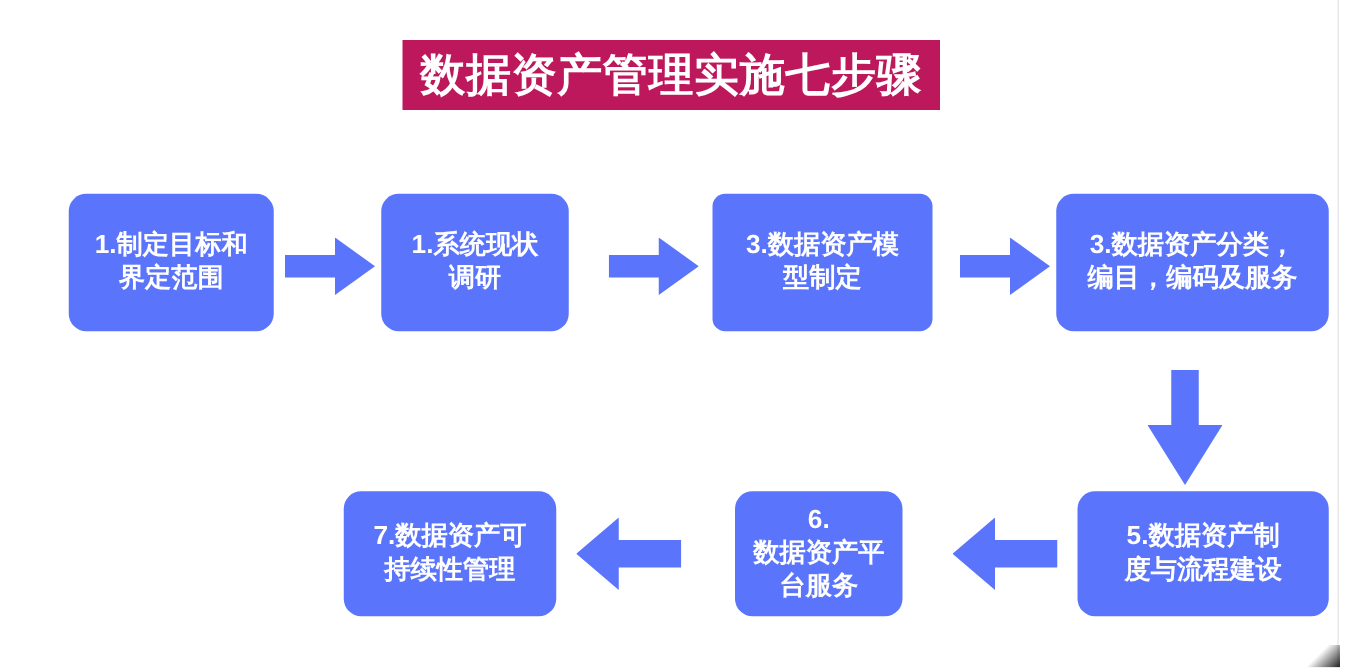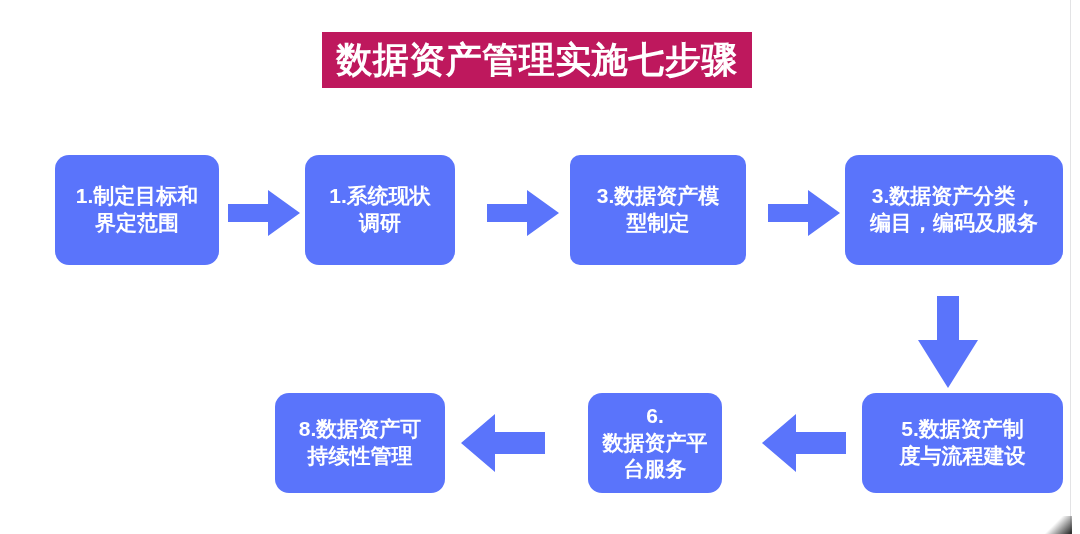--- a/index.html
+++ b/index.html
@@ -166,16 +166,16 @@
 台服务</span>
   </div>
 
   <div class="arrow" style="left:461px; top:414px;">
     <svg width="84" height="58" viewBox="0 0 84 58">
       <polygon points="0,29 34,0 34,18 84,18 84,40 34,40 34,58" fill="#5a74fb"></polygon>
     </svg>
   </div>
 
   <div class="step-box" style="left:275px; top:393px; width:170px; height:100px;">
-    <span class="step-label">8.数据资产可
+    <span class="step-label">7.数据资产可
 持续性管理</span>
   </div>
 </div>
 
 </body></html>

